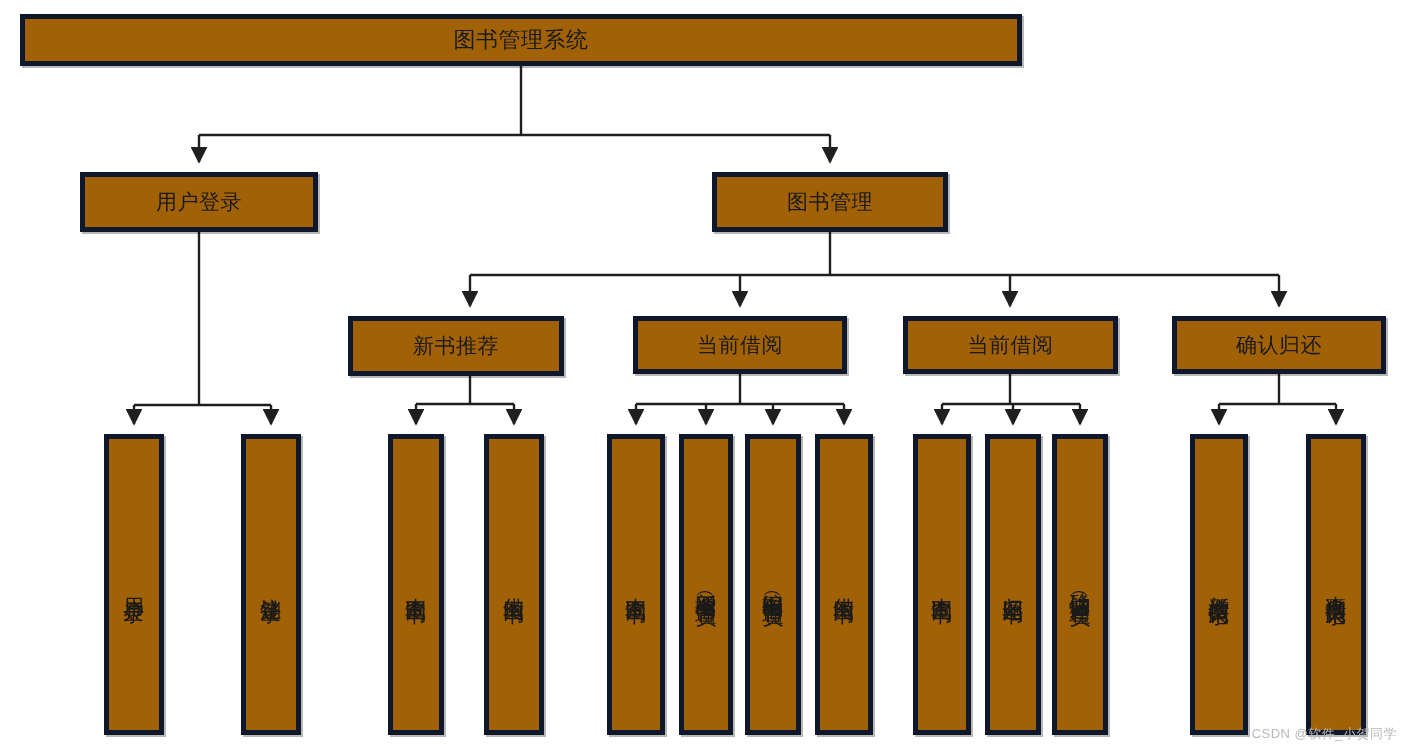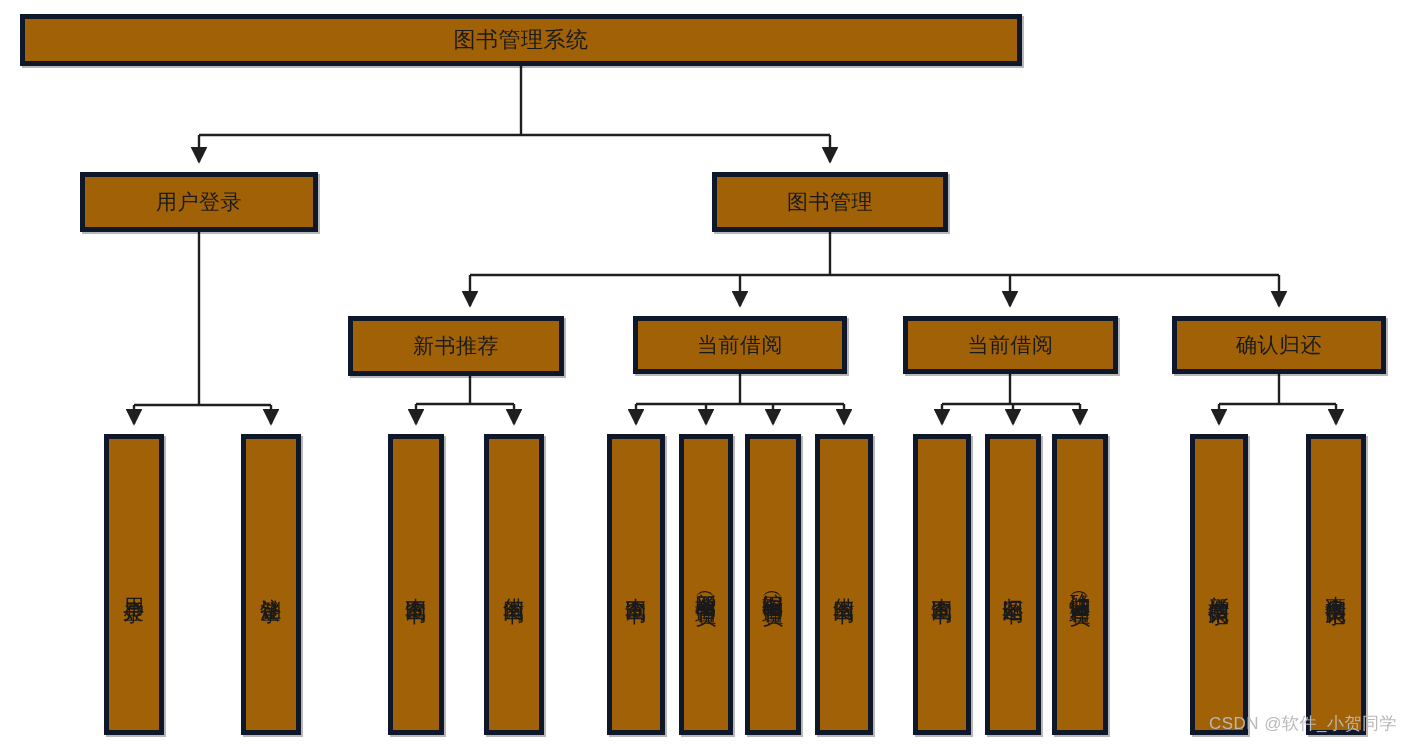--- a/index.html
+++ b/index.html
@@ -51,22 +51,22 @@
     text-orientation: upright;
     font-size: 21px;
     line-height: 1.30;
     letter-spacing: 2px;
     white-space: nowrap;
   }
   .node.root .label { font-size: 22px; }
   .watermark {
     position: absolute;
     right: 8px;
-    bottom: 12px;
-    font-size: 17px;
+    bottom: 4px;
+    font-size: 13px;
     color: #b9b9b9;
     white-space: nowrap;
     letter-spacing: 0.5px;
   }
 </style>
 </head>
 <body>
 
 <div id="canvas">
 

